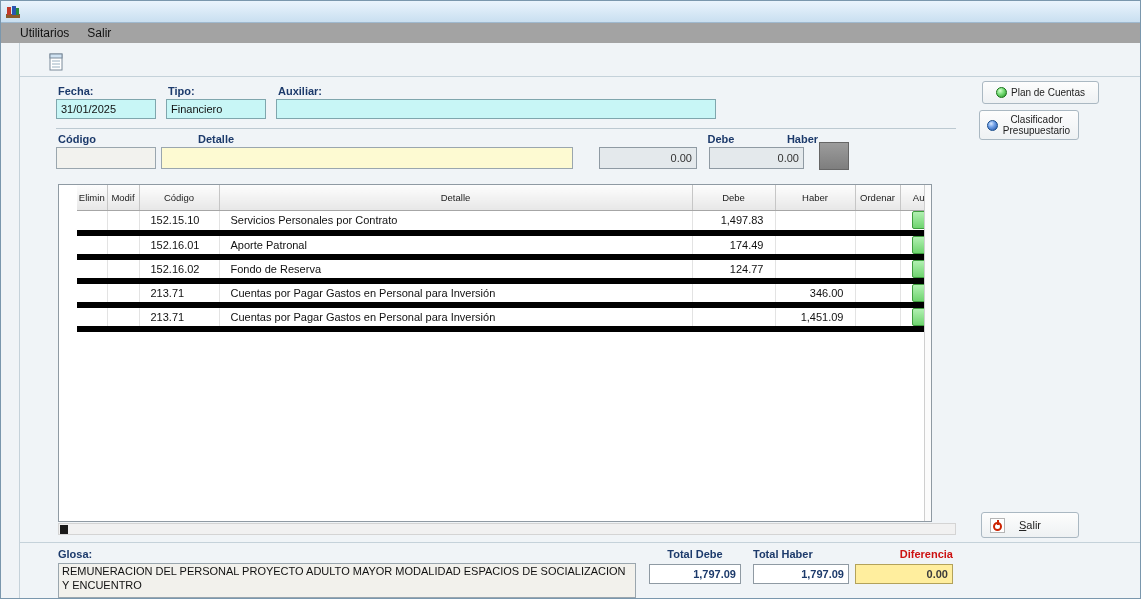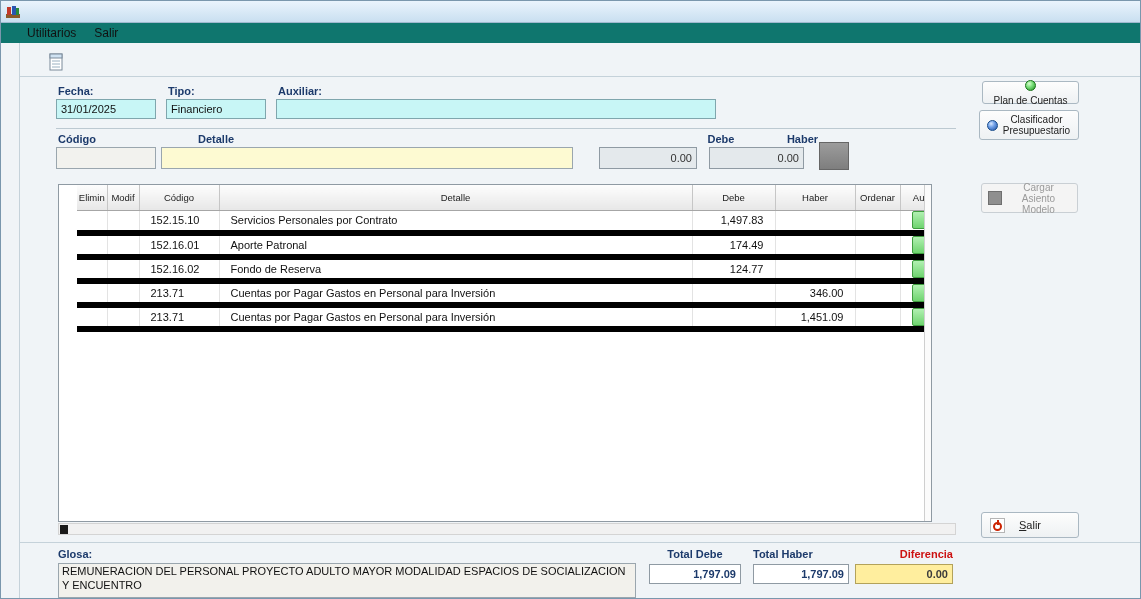--- a/index.html
+++ b/index.html
@@ -6,22 +6,22 @@
   body { font-family: "Liberation Sans", sans-serif; background:#d8dde2; }
   .screen { position:relative; width:1141px; height:599px; background:#f0f4f7; overflow:hidden;
             border:1px solid #7a97ad; font-family:"Liberation Sans",sans-serif; }
 
   
   .titlebar { position:absolute; left:0; top:0; width:1141px; height:22px;
               background:linear-gradient(#eaf4fd,#c9dff0); border-bottom:1px solid #9fb9cf;
               display:flex; align-items:center; gap:5px; padding-left:4px; font-size:12px; color:#111; }
 
   
-  .menubar { position:absolute; left:0; top:22px; width:1141px; height:20px; background:#0f766e;
-             display:flex; align-items:stretch; padding-left:17px; font-size:12px; color:#111; }
+  .menubar { position:absolute; left:0; top:22px; width:1141px; height:20px; background:#a3a3a3;
+             display:flex; align-items:stretch; padding-left:10px; font-size:12px; color:#111; }
   .menu-item { display:flex; align-items:center; padding:0 9px; cursor:default; }
 
   
   .vline-left  { position:absolute; left:18px; top:42px; width:1px; height:557px; background:#c5d2da; }
   .hline-tool  { position:absolute; left:18px; top:75px; width:1123px; height:1px; background:#c5d2da; }
   .hline-form  { position:absolute; left:55px; top:127px; width:900px; height:1px; background:#bcc9d1; }
   .hline-foot  { position:absolute; left:18px; top:541px; width:1123px; height:1px; background:#c5d2da; }
 
   .toolbtn { position:absolute; left:42px; top:49px; width:26px; height:24px; display:flex;
              align-items:center; justify-content:center; border:1px solid transparent; cursor:pointer; }
@@ -251,34 +251,30 @@
   <textarea class="glosa" style="">REMUNERACION DEL PERSONAL PROYECTO ADULTO MAYOR MODALIDAD ESPACIOS DE SOCIALIZACION Y ENCUENTRO</textarea>
 
   <span class="lbl" style="left:648px; top:547px; width:92px; text-align:center;">Total Debe</span>
   <span class="lbl" style="left:752px; top:547px; width:96px; ">Total Haber</span>
   <span class="lbl lbl-red" style="left:854px; top:547px; width:98px; text-align:right;">Diferencia</span>
 
   <input class="inp whitebox" style="left: 648px; top: 563px; width: 92px; height: 20px;" readonly="" value="1,797.09">
   <input class="inp whitebox" style="left: 752px; top: 563px; width: 96px; height: 20px;" readonly="" value="1,797.09">
   <input class="inp diffbox" style="left: 854px; top: 563px; width: 98px; height: 20px;" readonly="" value="0.00">
 
-  <button class="win-btn" style="left:981px; top:80px; width:97px; height:23px;flex-direction:column;">
+  <button class="win-btn" style="left:981px; top:80px; width:117px; height:23px;">
     <span class="sphere green-sphere"></span>
     <span style="font-size:10px;">Plan de Cuentas</span>
   </button>
 
   <button class="win-btn small-text" style="left:978px; top:109px; width:100px; height:30px;">
     <span class="sphere blue-sphere"></span>
     <span style="width:70px;">Clasificador Presupuestario</span>
   </button>
 
-  <button class="win-btn small-text disabled" style="left:980px; top:182px; width:97px; height:30px;" aria-disabled="true">
-    <span class="gray-square"></span>
-    <span style="width:66px;">Cargar Asiento Modelo</span>
-  </button>
 
   <button class="win-btn" style="left:980px; top:511px; width:98px; height:26px; justify-content:flex-start; padding-left:8px; gap:14px;">
     <span class="salir-icon">
       <span class="p-ring"></span>
         <span class="p-bar"></span>
     </span>
     <span class="u-first">Salir</span>
   </button>
 
 </div>

